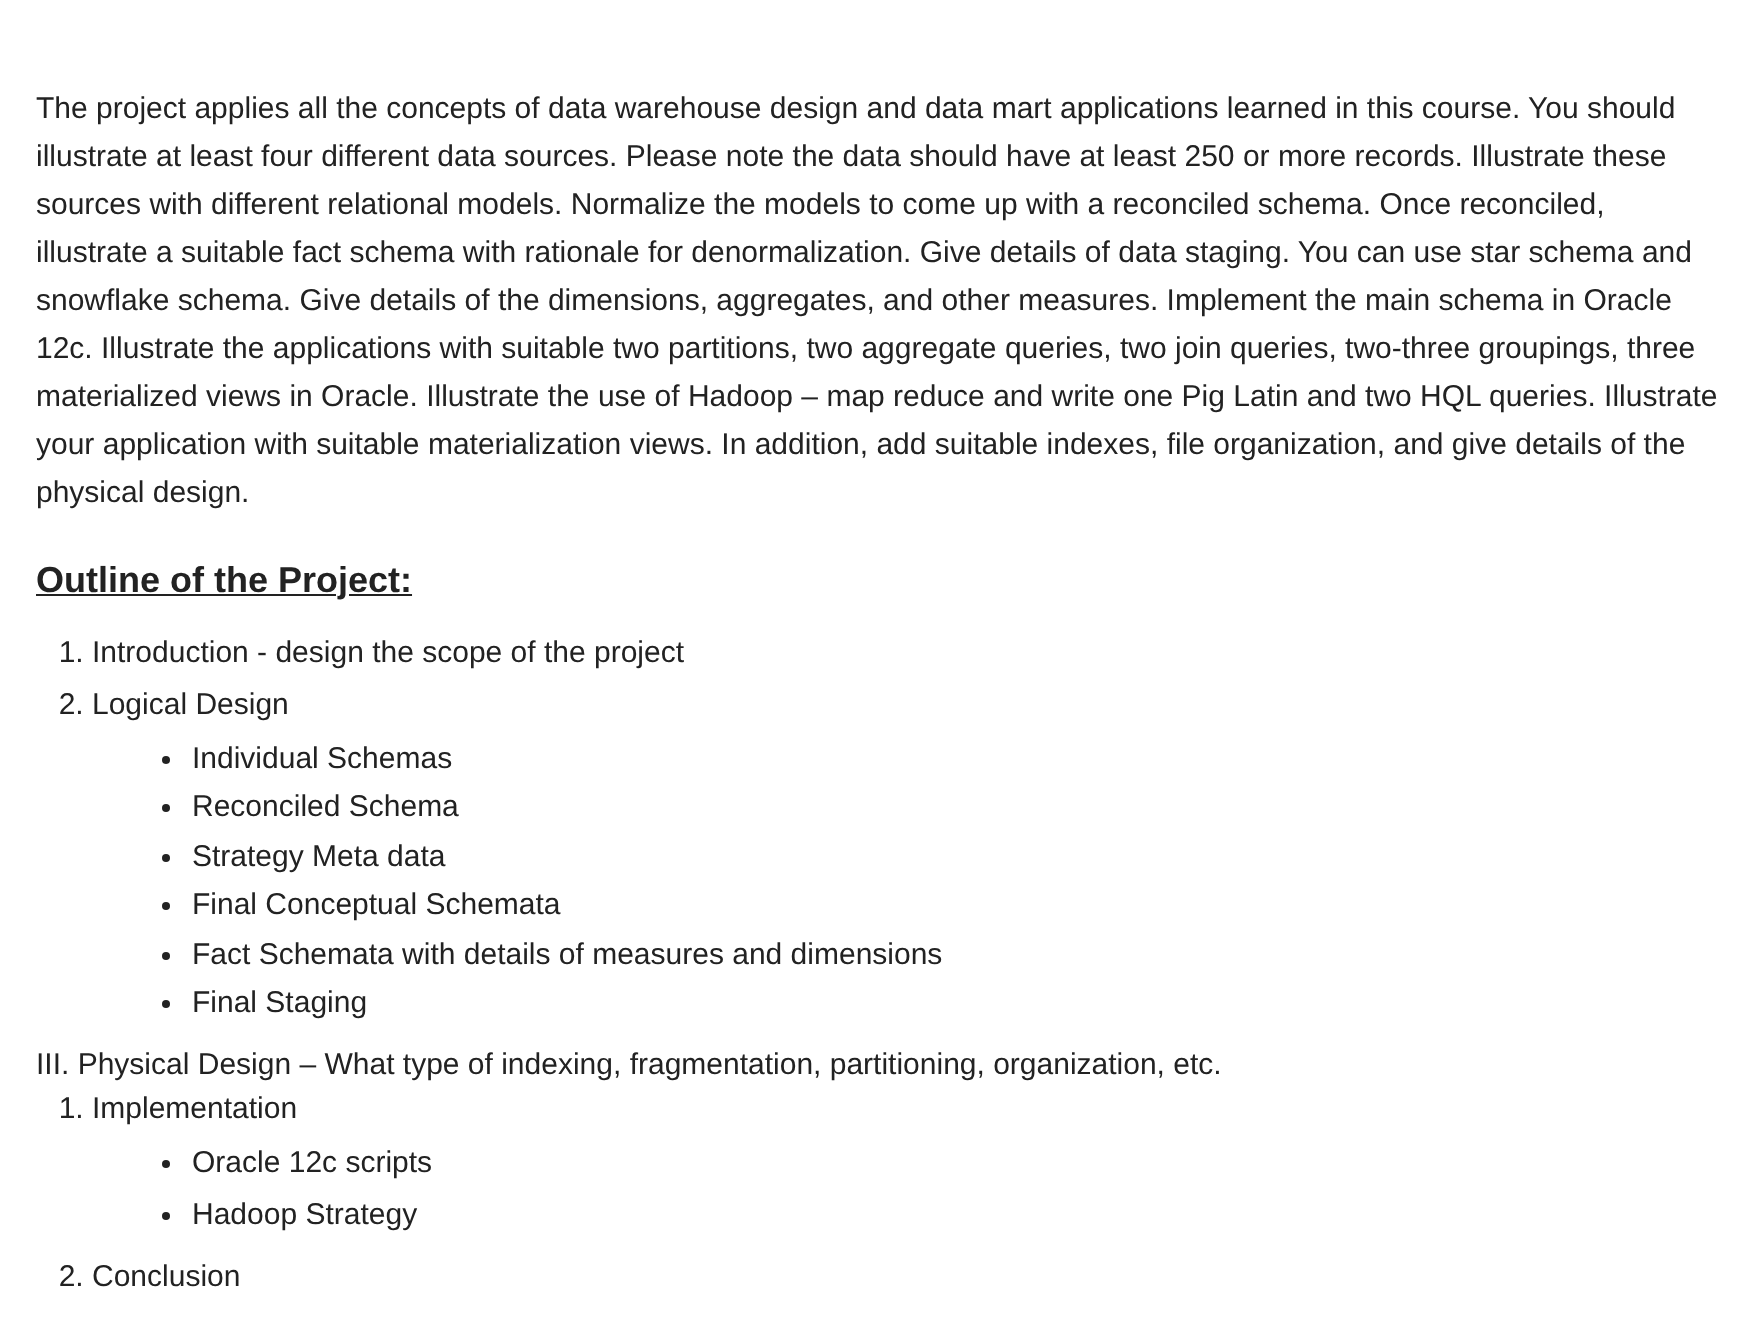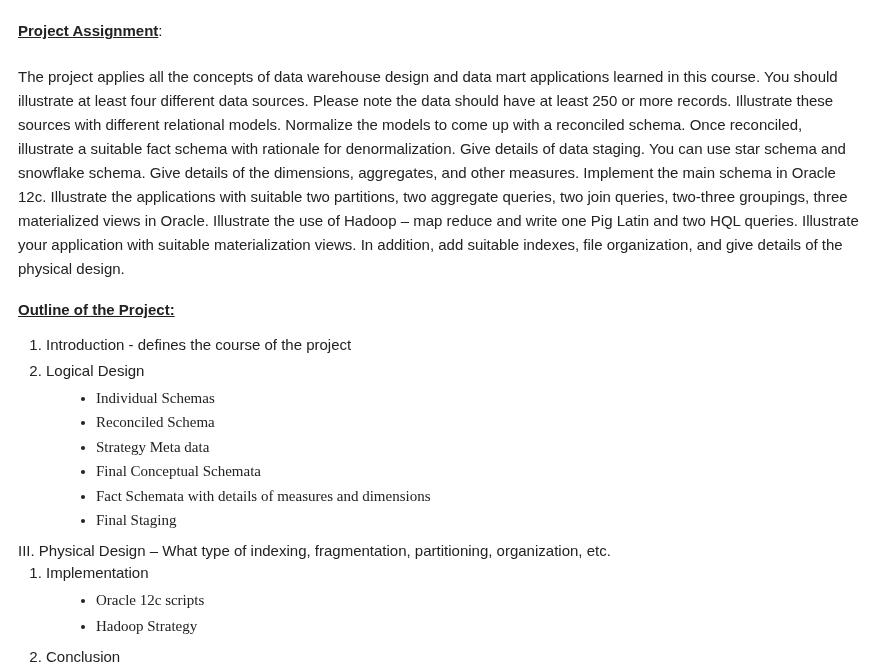--- a/index.html
+++ b/index.html
@@ -29,42 +29,41 @@
       font-weight: normal;
     }
 
     .project-description {
       margin-bottom: 18px;
       font-size: 15px;
       line-height: 1.6;
     }
 
     .outline-title {
-      font-size: 15px;
+      font-size: 18px;
       font-weight: bold;
       text-decoration: underline;
       margin-bottom: 12px;
     }
 
     .ordered-list-outer {
       margin-left: 28px;
       margin-bottom: 8px;
     }
 
     .ordered-list-outer li {
       margin-bottom: 4px;
       font-size: 15px;
     }
 
     .bullet-list {
       list-style-type: disc;
       margin-left: 50px;
       margin-top: 4px;
       margin-bottom: 8px;
-      font-family: Liberation Serif, serif;
     }
 
     .bullet-list li {
       margin-bottom: 2px;
       font-size: 15px;
     }
 
     .section-physical {
       margin-bottom: 25px;
     }
@@ -77,33 +76,30 @@
     .nested-ordered li {
       margin-bottom: 4px;
       font-size: 15px;
     }
   </style>
 </head>
 <body>
 
 <div>
 
-  <div>
-    <span class="project-assignment-title">Project Assignment</span><span class="project-assignment-colon">:</span>
-  </div>
 
   <br>
 
   <p class="project-description">The project applies all the concepts of data warehouse design and data mart applications learned in this course. You should illustrate at least four different data sources. Please note the data should have at least 250 or more records.  Illustrate these sources with different relational models.  Normalize the models to come up with a reconciled schema.   Once reconciled, illustrate a suitable fact schema with rationale for denormalization.   Give details of data staging.  You can use star schema and snowflake schema.   Give details of the dimensions, aggregates, and other measures. Implement the main schema in Oracle 12c.   Illustrate the applications with suitable two partitions, two aggregate queries, two join queries, two-three groupings, three materialized views in Oracle.  Illustrate the use of Hadoop – map reduce and write one Pig Latin and two HQL queries.  Illustrate your application with suitable materialization views.  In addition, add suitable indexes, file organization, and give details of the physical design.</p>
 
   <p class="outline-title">Outline of the Project:</p>
 
   <ol class="ordered-list-outer">
     <li>
-      <span>Introduction - defines the course of the project</span>
+      <span>Introduction - design the scope of the project</span>
     </li>
     <li>
       <span>Logical Design</span>
       <ul class="bullet-list">
         <li><span>Individual Schemas</span></li>
         <li><span>Reconciled Schema</span></li>
         <li><span>Strategy Meta data</span></li>
         <li><span>Final Conceptual Schemata</span></li>
         <li><span>Fact Schemata with details of measures and dimensions</span></li>
         <li><span>Final Staging</span></li>

